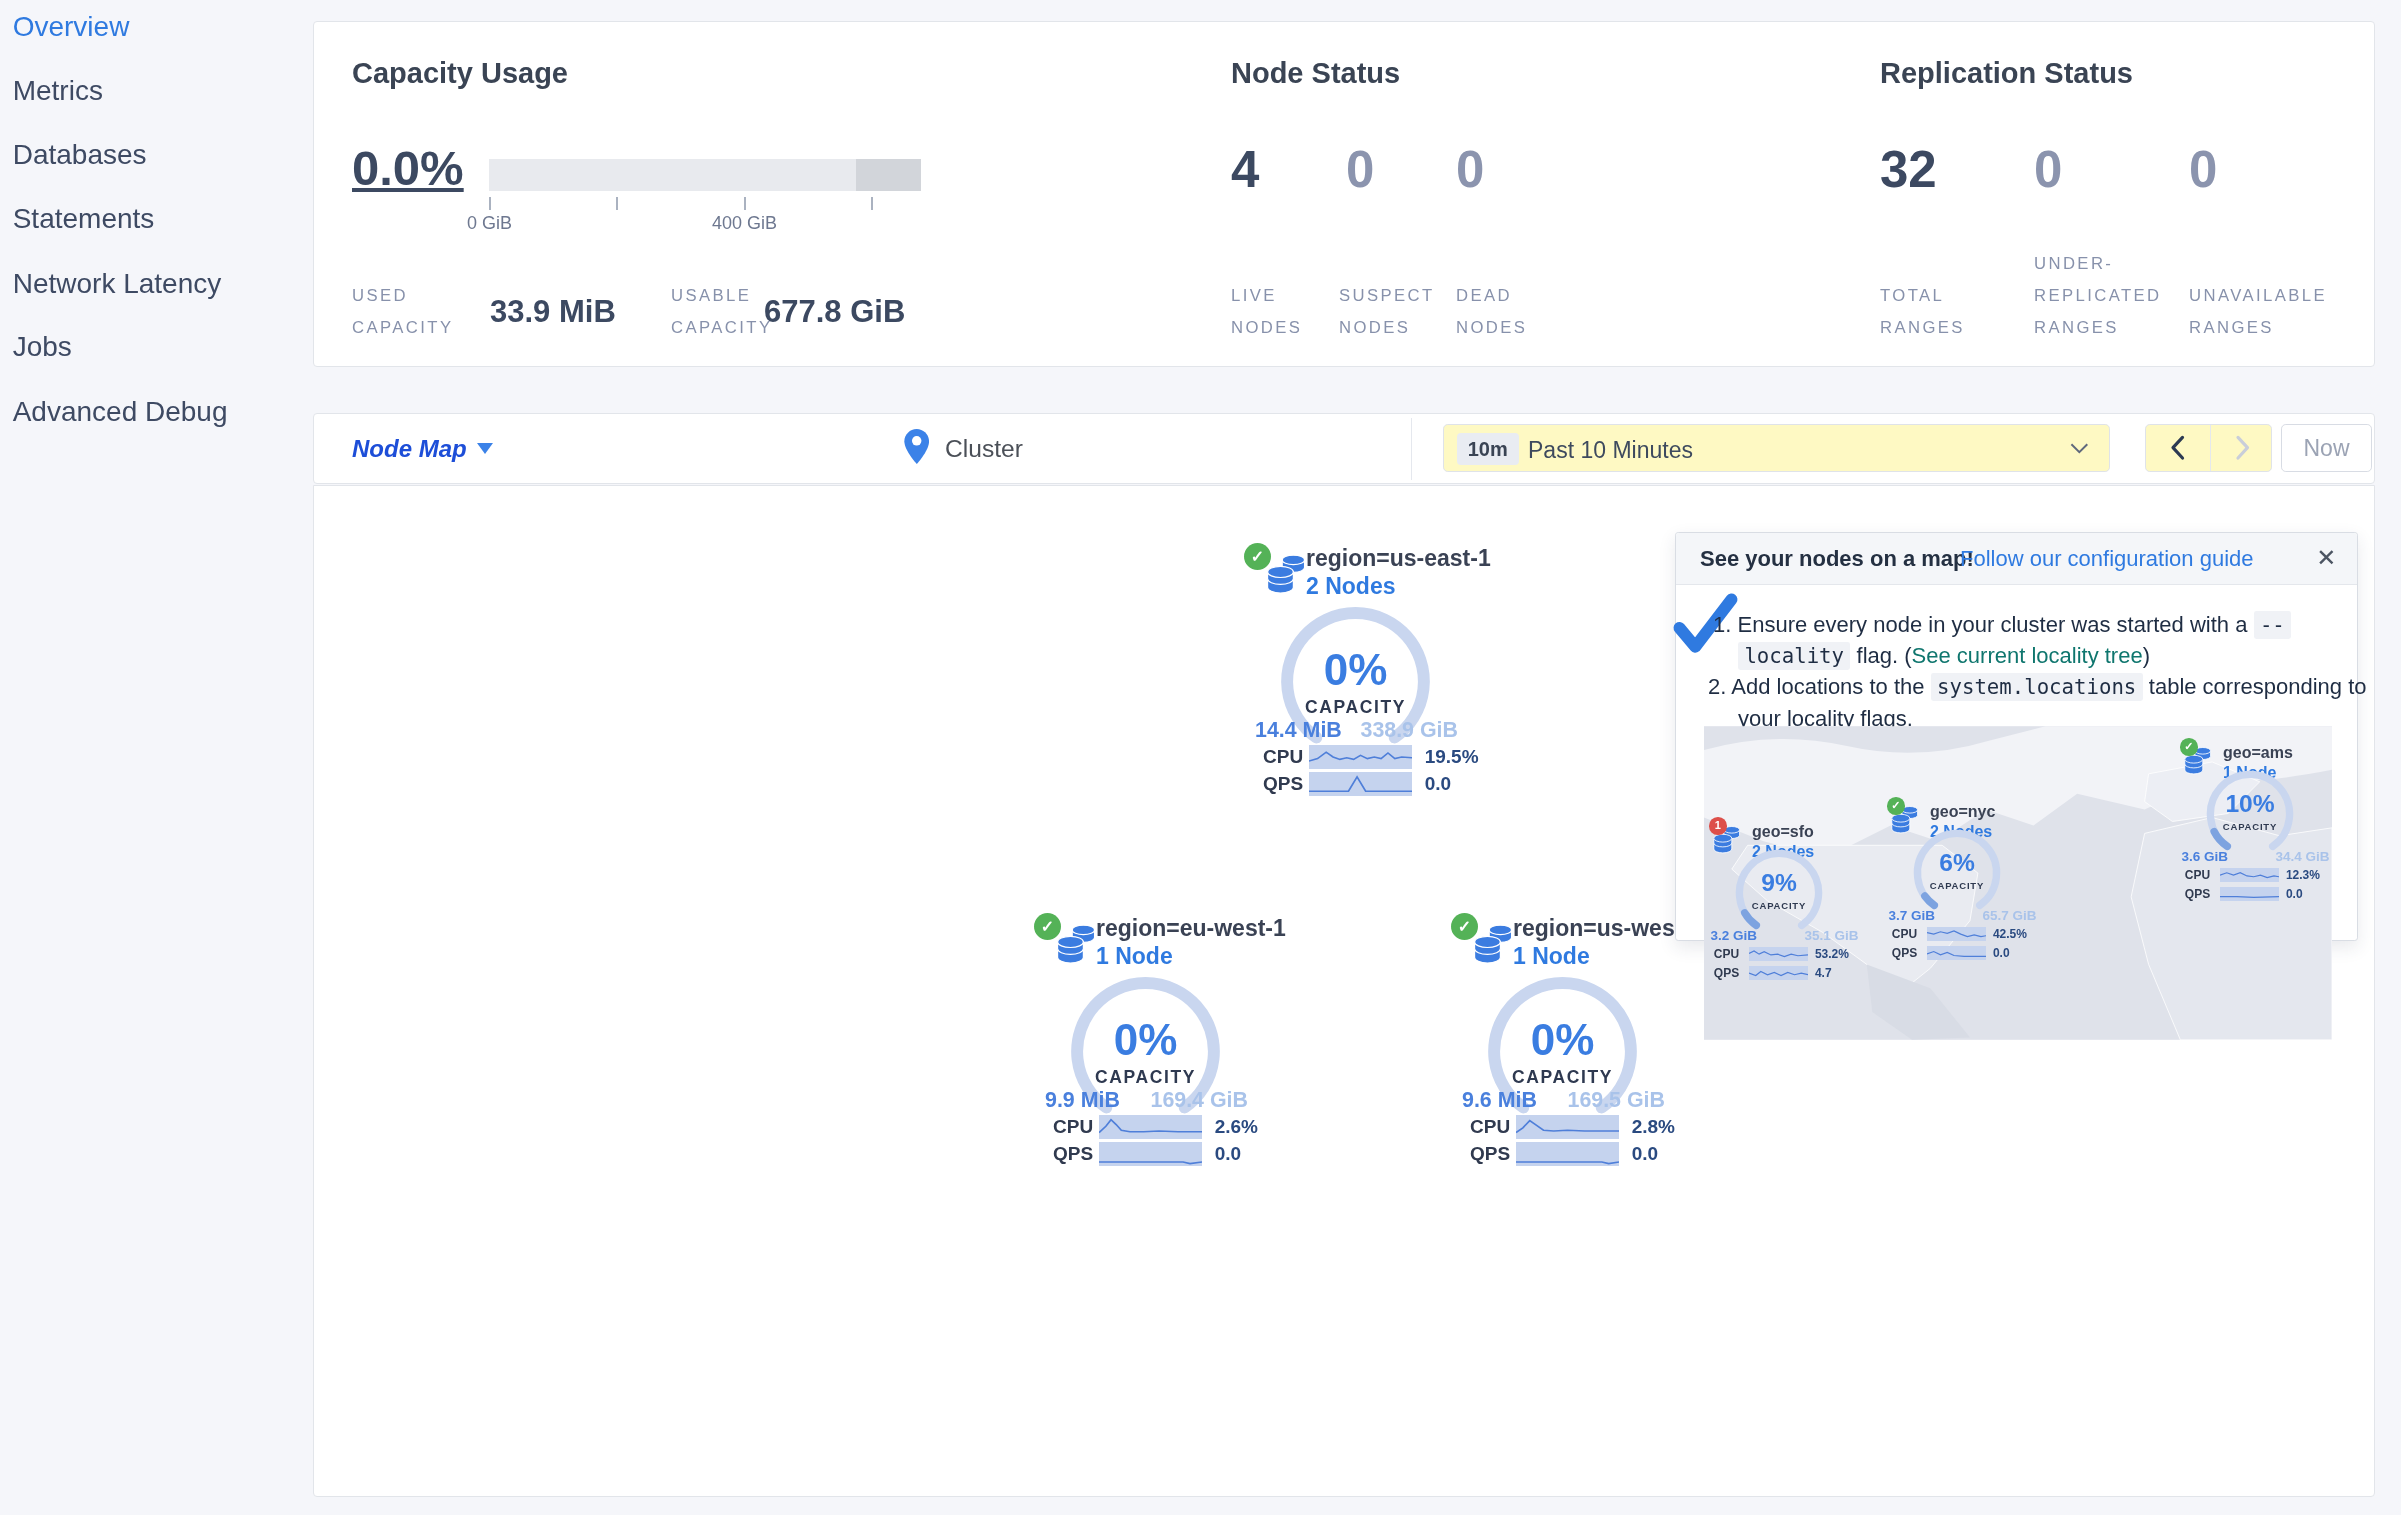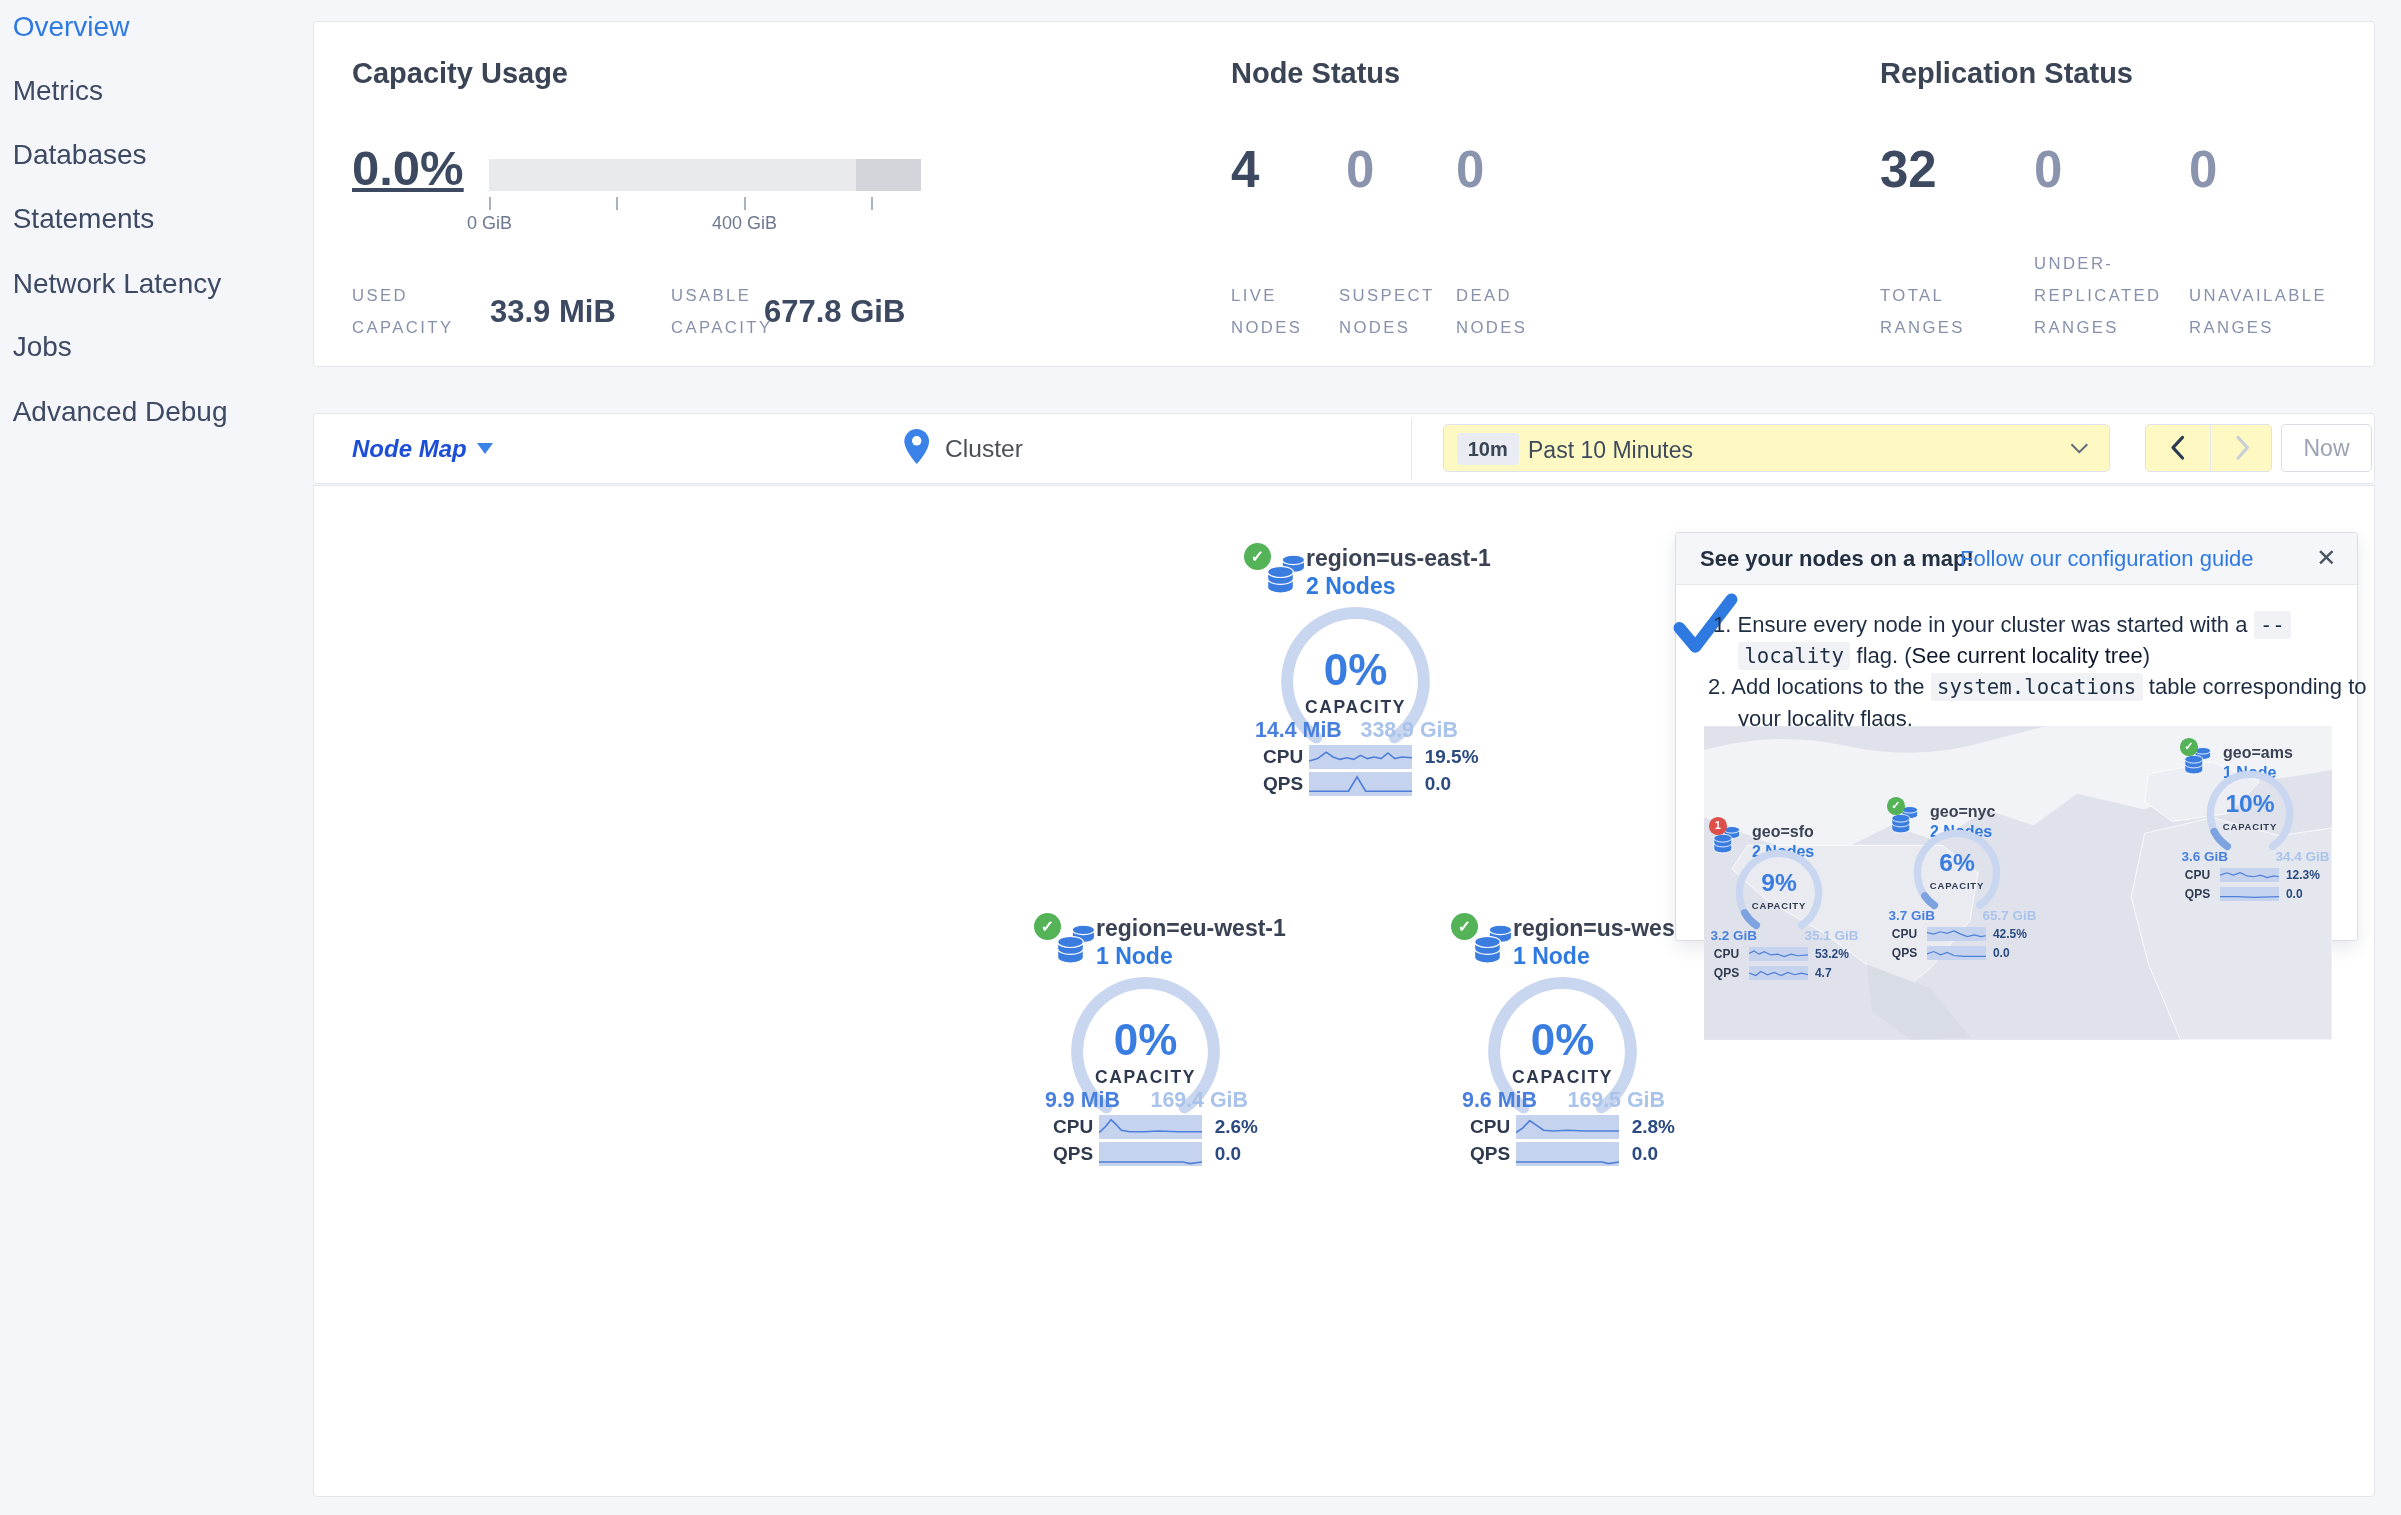--- a/index.html
+++ b/index.html
@@ -53,21 +53,21 @@
   .mval { margin-left:12.7px; font-size:19px; font-weight:700; color:#2a4a80; }
 
   
   .callout { position:absolute; left:1675px; top:532px; width:683px; height:409px; background:#fff; border:0.8px solid #d9dde4; border-radius:3.2px; box-shadow:0 6.4px 17.5px rgba(40,50,80,.10); }
   .callout-head { position:absolute; left:0; top:0; width:100%; height:52px; background:#f4f6f9; border-bottom:0.8px solid #e4e7ec; border-radius:3.2px 3.2px 0 0; }
   .callout-title { position:absolute; left:24px; top:12.7px; font-size:22px; font-weight:700; color:#243042; }
   .callout-link { position:absolute; left:284px; top:12.7px; font-size:22px; color:#2f7ae0; cursor:pointer; white-space:nowrap; }
   .callout-close { position:absolute; right:20.7px; top:11px; font-size:24px; color:#4c5563; cursor:pointer; }
   .step-line { position:absolute; font-size:22px; color:#1f2d43; white-space:nowrap; }
   .code { font-family:"DejaVu Sans Mono", monospace; font-size:20.7px; background:#f0f2f6; border-radius:2.4px; padding:1.6px 6.4px; color:#1f2d43; }
-  .ilink { color:#0f172a; cursor:pointer; }
+  .ilink { color:#0f766e; cursor:pointer; }
   .minimap { position:absolute; left:28px; top:193px; width:628px; height:314px; }
 
   
   .mini-node { position:absolute; width:151px; height:171px; }
   .mini-ok { position:absolute; left:0; top:0; width:17.5px; height:17.5px; border-radius:50%; background:#54b257; color:#fff; font-size:11px; font-weight:700; text-align:center; line-height:17.5px; }
   .mini-err { background:#dd4f4a; }
   .mini-name { position:absolute; left:43px; top:6.4px; font-size:16px; font-weight:700; color:#3a4254; white-space:nowrap; }
   .mini-count { position:absolute; left:43px; top:26px; font-size:16px; font-weight:700; color:#2f7ae0; }
   .mini-pct { position:absolute; left:24px; top:52px; width:92px; text-align:center; font-size:24.6px; font-weight:700; color:#3a7de1; }
   .mini-cap { position:absolute; left:24px; top:83px; width:92px; text-align:center; font-size:9.5px; font-weight:700; letter-spacing:0.8px; color:#2e3950; }

